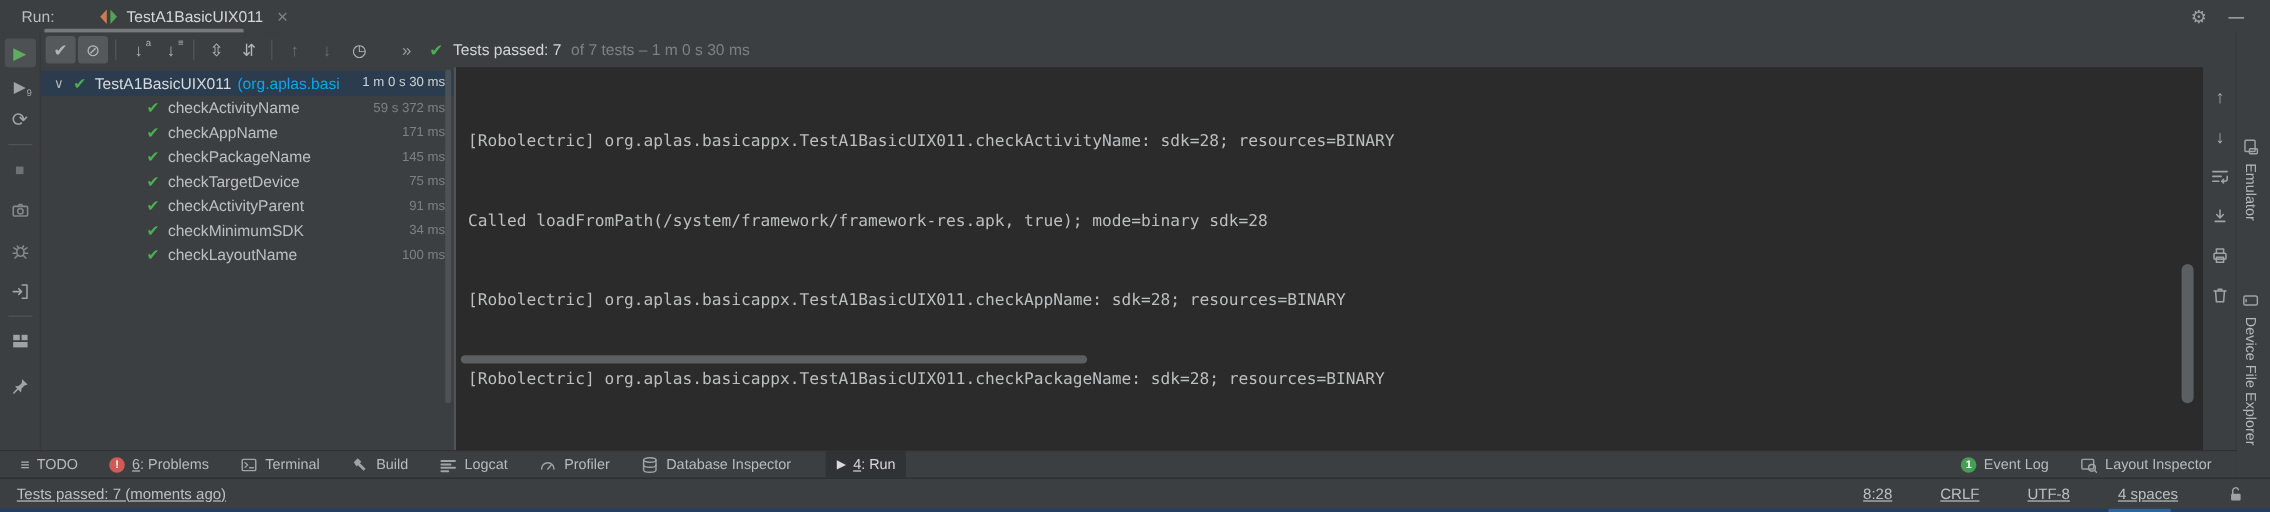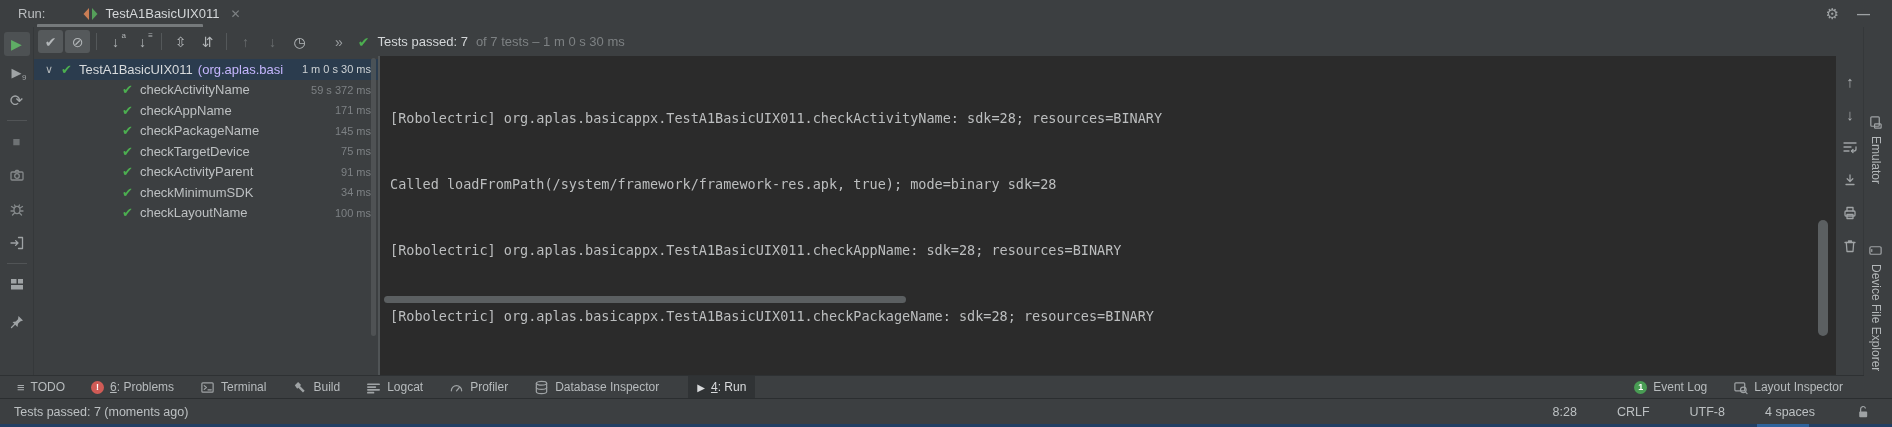--- a/index.html
+++ b/index.html
@@ -43,21 +43,21 @@
   .pin-btn{margin-top:12px;}
   
   .tree{position:absolute;left:34px;top:56px;width:344px;bottom:52px;background:#3c3f41;
         font-size:13px;padding-top:3px;box-sizing:border-box;}
   .trow{height:20.5px;display:flex;align-items:center;white-space:nowrap;overflow:hidden;padding-right:7px;}
   .trow .chk{color:#4caf50;font-size:13px;margin-right:7px;}
   .trow .dur{margin-left:auto;color:#7d8184;font-size:11px;padding-left:6px;}
   .trow.root{background:#2b3c4e;padding-left:11px;}
   .trow.root .chevron{color:#b4b8ba;font-size:11px;width:16px;}
   .trow.root .name{color:#d7dadc;}
-  .trow.root .pkg{color:#c4b5fd;margin-left:5px;overflow:hidden;}
+  .trow.root .pkg{color:#0ea5e9;margin-left:5px;overflow:hidden;}
   .trow.root .dur{color:#ced2d4;}
   .trow.child{padding-left:88px;}
   .trow.child .name{color:#bdc0c2;}
   .tree-vscroll{position:absolute;right:2px;top:2px;width:5px;height:278px;background:#55595b;border-radius:3px;opacity:.75;}
   
   .console{position:absolute;left:378px;top:56px;width:1458px;bottom:52px;background:#2b2b2b;
            border-left:2px solid #505456;box-sizing:border-box;}
   .console-text{padding:7px 0 0 10px;font-family:"DejaVu Sans Mono",monospace;font-size:13.5px;
                 line-height:22px;color:#bcbebf;white-space:pre;}
   .console-text div{height:22px;}
@@ -86,21 +86,21 @@
   .mn{text-decoration:underline;}
   .badge-red{width:13px;height:13px;border-radius:50%;background:#cf5b56;color:#fff;font-size:9px;
              font-weight:bold;display:flex;align-items:center;justify-content:center;}
   .badge-green{width:13px;height:13px;border-radius:50%;background:#499c54;color:#fff;font-size:9px;
                font-weight:bold;display:flex;align-items:center;justify-content:center;}
   .bbar-right{margin-left:auto;display:flex;align-items:center;margin-right:4px;}
   .play-white{color:#d8dadc;font-size:10px;}
   
   .statusbar{position:absolute;left:0;top:398px;right:0;height:26px;background:#3c3f41;
              border-top:1px solid #2b2e30;display:flex;align-items:center;padding:0 14px;
-             font-size:12.5px;color:#bcc0c2;box-sizing:border-box;}
+             font-size:12.5px;color:#bcc0c2;box-sizing:border-box;text-decoration:underline;}
   .status-right{margin-left:auto;display:flex;align-items:center;gap:40px;padding-right:8px;}
   .taskbar-strip{position:absolute;left:0;top:424px;right:0;height:3px;background:#223f63;}
   .taskbar-seg{position:absolute;left:1757px;top:0;width:52px;height:3px;background:#2f639c;}
   svg{display:block;}
   .st{stroke:#9fa3a5;stroke-width:1.3;fill:none;stroke-linecap:round;stroke-linejoin:round;}
   .st-dim{stroke:#85898b;stroke-width:1.3;fill:none;stroke-linecap:round;stroke-linejoin:round;}
   .fl{fill:#9fa3a5;}
 </style>
 </head>
 <body>

